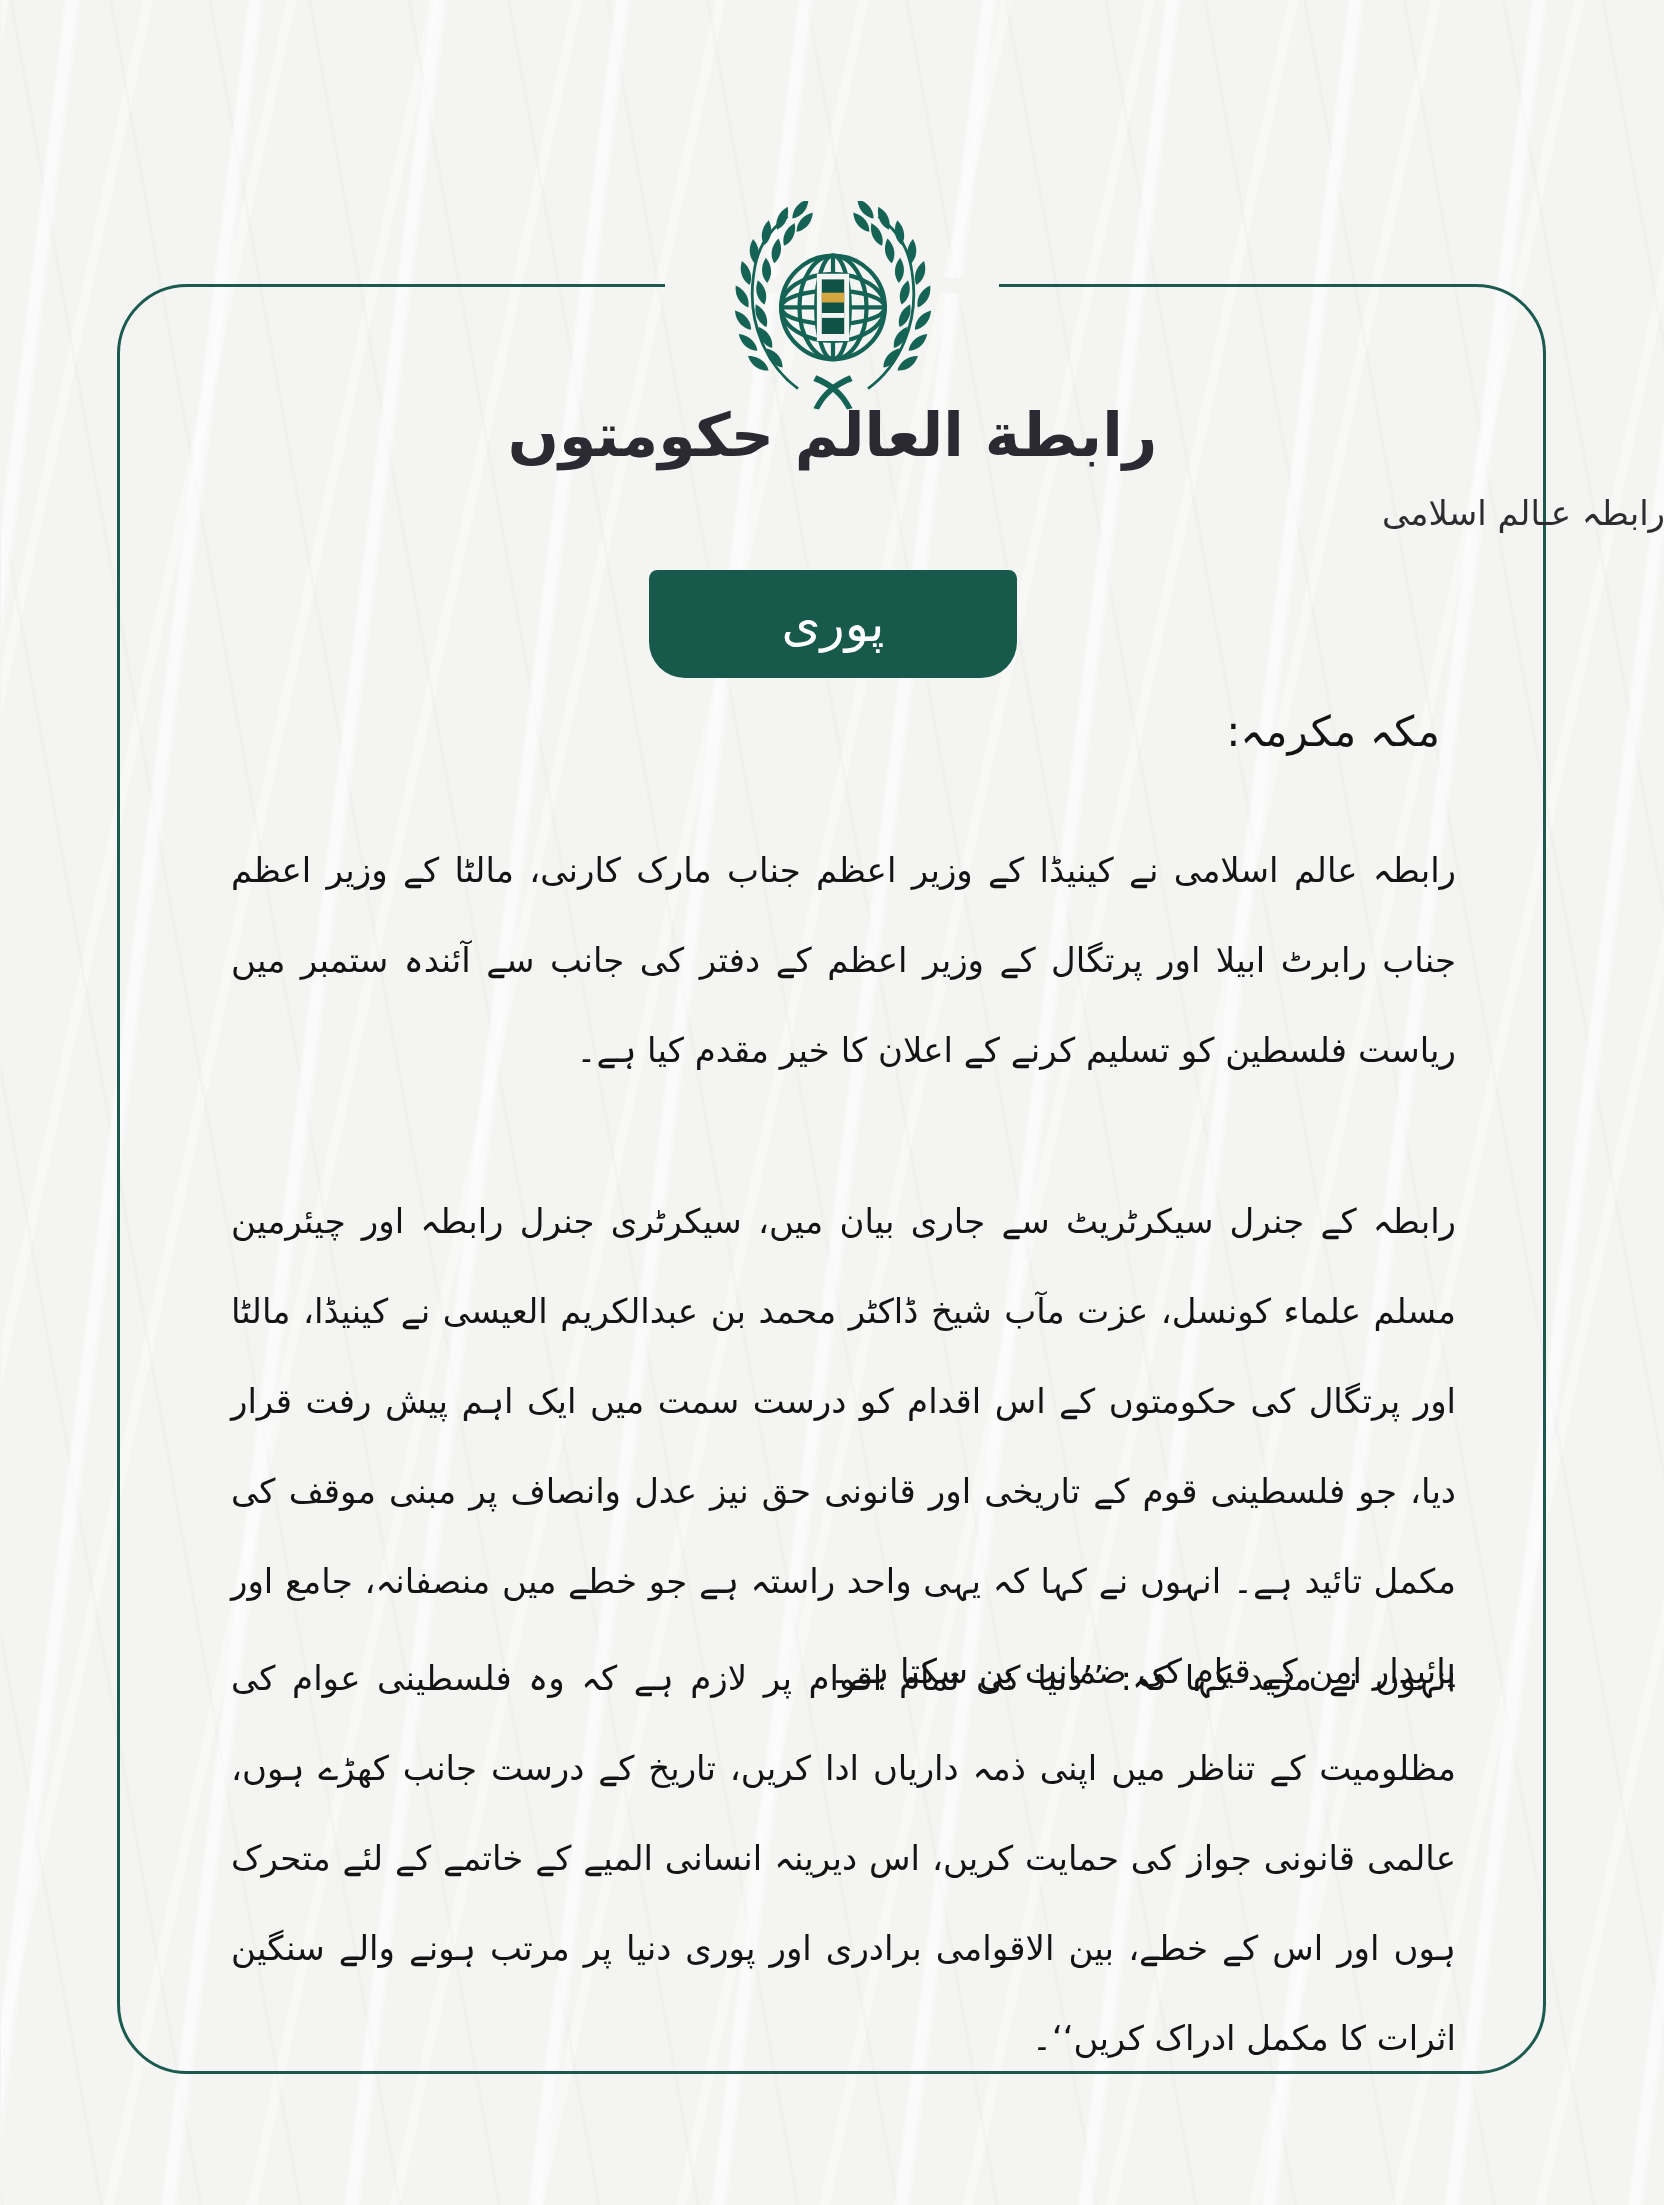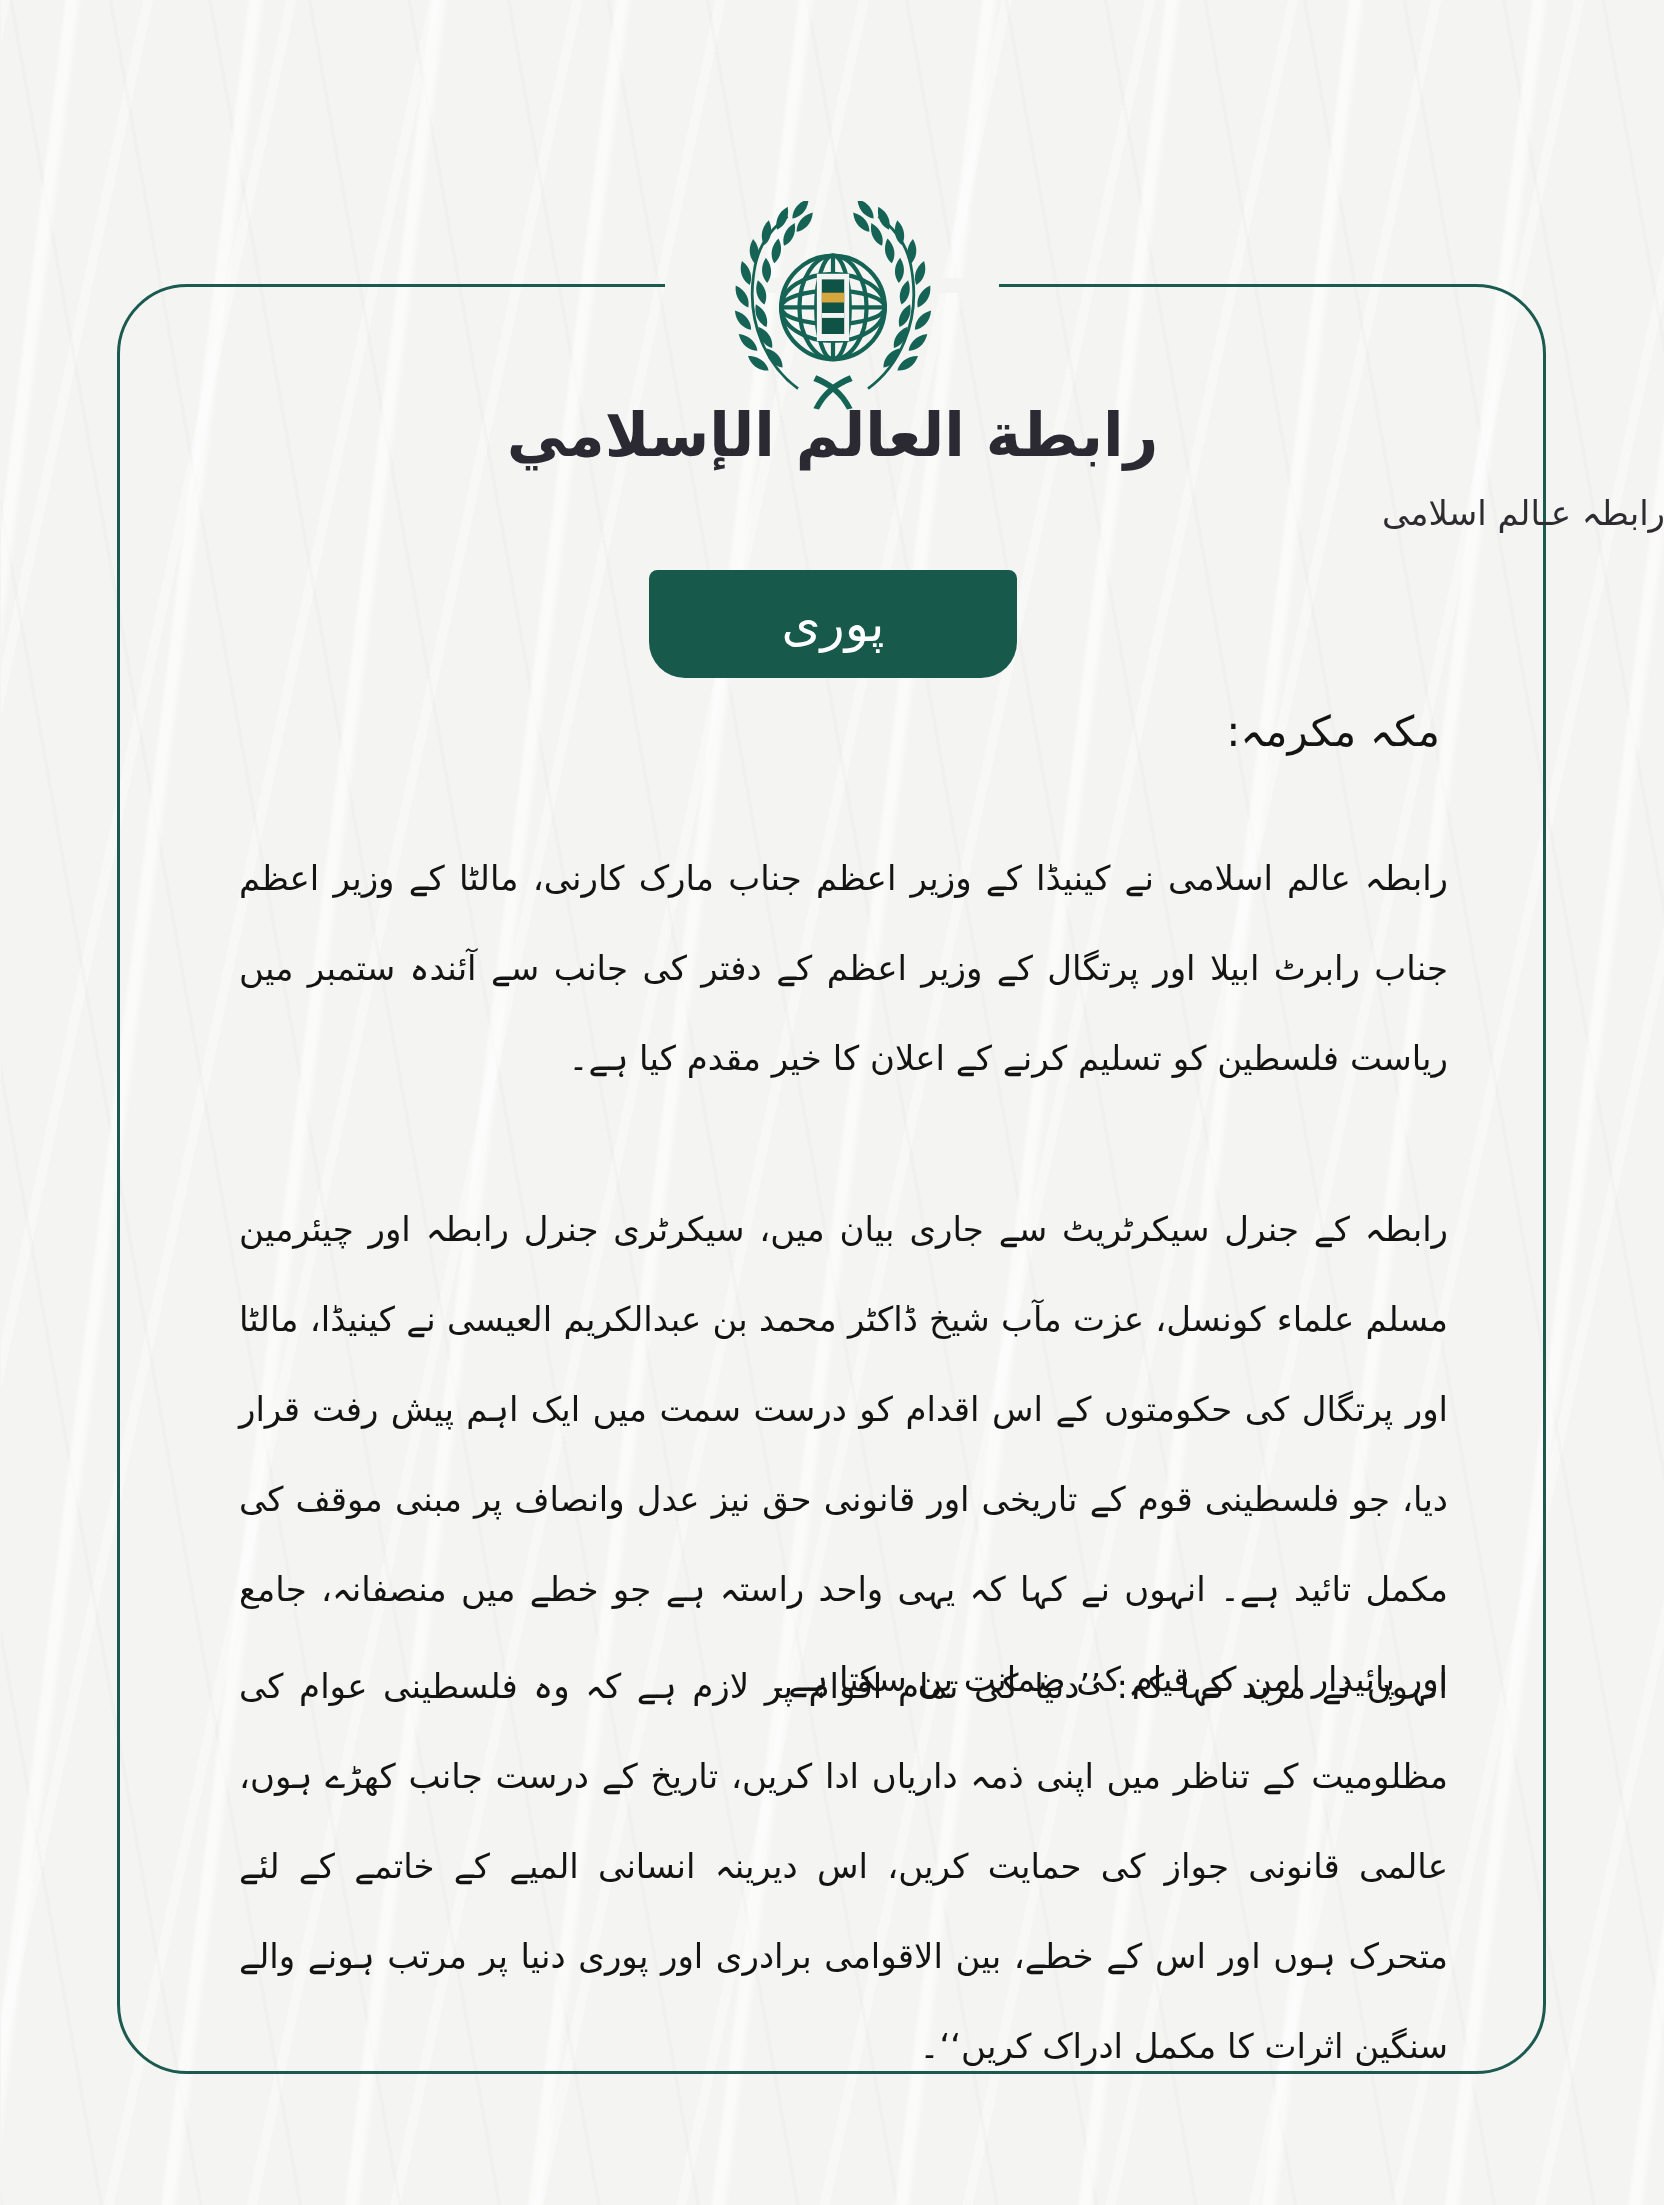--- a/index.html
+++ b/index.html
@@ -43,21 +43,21 @@
   .banner span{color:#ffffff;font-size:50px;line-height:1;}
   .content{
     position:absolute;left:231px;top:0;width:1225px;height:2205px;
     direction:rtl;color:#141414;
   }
   .location{
     position:absolute;top:707px;right:16px;left:0;
     text-align:right;font-size:42px;
   }
   .para{
-    position:absolute;right:0;left:0;margin:8px;
+    position:absolute;right:0;left:0;margin:0;
     font-size:34px;line-height:90px;
     text-align:justify;text-align-last:right;
     direction:rtl;
   }
   .para-1{top:825px;}
   .para-2{top:1176px;}
   .para-3{top:1633px;}
 </style>
 </head>
 <body>
@@ -109,21 +109,21 @@
       <use href="#leaf" transform="translate(66 89) rotate(10)"></use>
       <use href="#leaf" transform="translate(80 64) rotate(25)"></use>
       <use href="#leaf" transform="translate(98 44) rotate(40)"></use>
     </g>
     <use href="#branch" transform="translate(300 0) scale(-1 1)"></use>
     <path d="M122 296 C 134 272, 152 258, 174 249 L 178 257 C 156 265, 140 278, 130 298 Z"></path>
     <path d="M178 296 C 166 272, 148 258, 126 249 L 122 257 C 144 265, 160 278, 170 298 Z"></path>
   </g>
 </svg>
 
-<div class="arabic-title">رابطة العالم الإسلامي</div>
+<div class="arabic-title">رابطة العالم حکومتوں</div>
 <div class="urdu-title">رابطہ عـالم اسلامی</div>
 
 <div class="banner">
   <span>پوری</span>
 </div>
 
 <div class="content">
   <div class="location">مکہ مکرمہ:</div>
   <p class="para para-1">رابطہ عالم اسلامی نے کینیڈا کے وزیر اعظم جناب مارک کارنی، مالٹا کے وزیر اعظم جناب رابرٹ ابیلا اور پرتگال کے وزیر اعظم کے دفتر کی جانب سے آئندہ ستمبر میں ریاست فلسطین کو تسلیم کرنے کے اعلان کا خیر مقدم کیا ہے۔</p>
   <p class="para para-2">رابطہ کے جنرل سیکرٹریٹ سے جاری بیان میں، سیکرٹری جنرل رابطہ اور چیئرمین مسلم علماء کونسل، عزت مآب شیخ ڈاکٹر محمد بن عبدالکریم العیسی نے کینیڈا، مالٹا اور پرتگال کی حکومتوں کے اس اقدام کو درست سمت میں ایک اہم پیش رفت قرار دیا، جو فلسطینی قوم کے تاریخی اور قانونی حق نیز عدل وانصاف پر مبنی موقف کی مکمل تائید ہے۔ انہوں نے کہا کہ یہی واحد راستہ ہے جو خطے میں منصفانہ، جامع اور پائیدار امن کے قیام کی ضمانت بن سکتا ہے۔</p>

